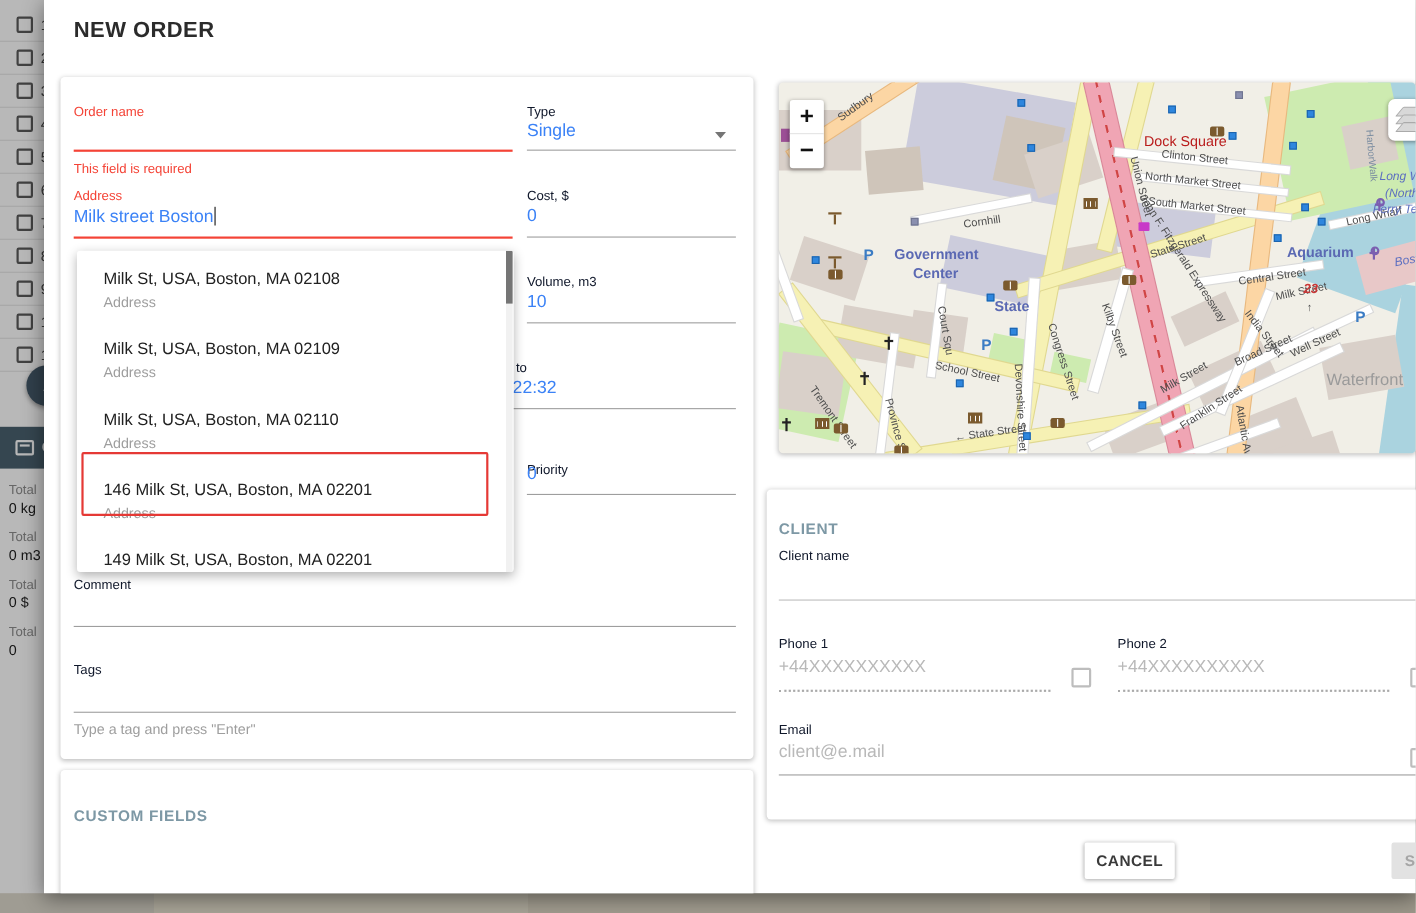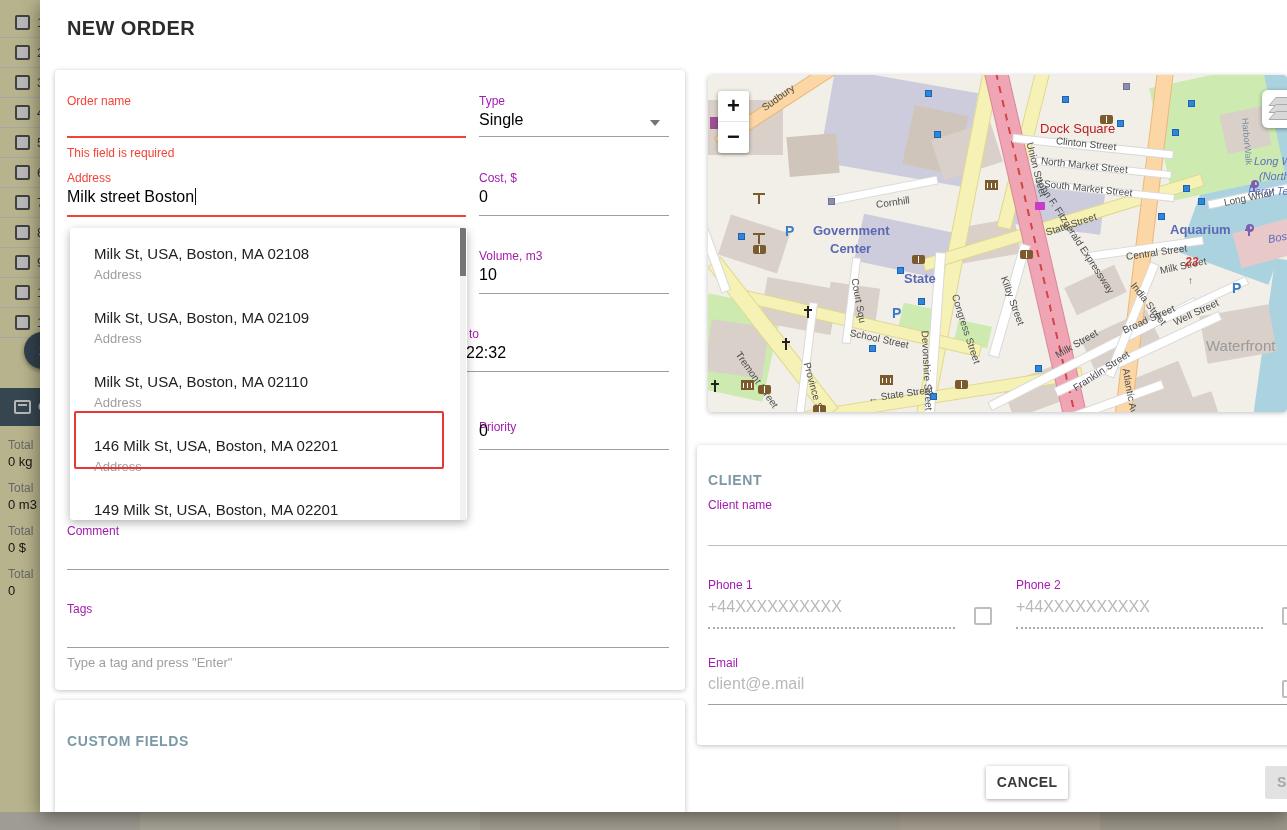--- a/index.html
+++ b/index.html
@@ -1,21 +1,21 @@
 <!DOCTYPE html>
 <html><head>
 <meta charset="utf-8">
 <style>
   * { margin:0; padding:0; box-sizing:border-box; }
   html,body { width:1287px; height:830px; overflow:hidden; font-family:"Liberation Sans", sans-serif; background:#e8e4dc; }
   .abs { position:absolute; }
 
   
   #backdrop { position:absolute; inset:0; }
-  .sidebar { position:absolute; left:0; top:0; width:60px; height:830px; background:#fef9c3; }
+  .sidebar { position:absolute; left:0; top:0; width:60px; height:830px; background:#ffffff; }
   .sb-row { position:relative; height:30px; border-bottom:1px solid #e6e6e6; }
   .sb-check { position:absolute; left:15px; top:7px; width:15px; height:15px; border:2px solid #5a5a5a; border-radius:2px; background:#fff; }
   .sb-num { position:absolute; left:37px; top:7px; font-size:13px; color:#4a4a4a; }
   .page-badge { position:absolute; left:24px; top:332px; width:37px; height:37px; border-radius:50%; background:#44596a; color:#fff; font-size:14px; text-align:center; line-height:37px; box-shadow:0 2px 5px rgba(0,0,0,.4); }
   .cart-header { position:absolute; left:0; top:388px; width:60px; height:38px; background:#4a626f; color:#fff; }
   .cart-ic { position:absolute; left:14px; top:12px; width:17px; height:14px; border:2px solid #fff; border-radius:2px; }
   .cart-ic::after { content:""; position:absolute; left:2px; right:2px; top:2px; height:2px; background:#fff; }
   .cart-title { position:absolute; left:38px; top:11px; font-size:13px; font-weight:bold; letter-spacing:.5px; }
   .totals { position:absolute; left:0; top:426px; width:60px; }
   .tt-label { font-size:12px; color:#8f8f8f; margin:12px 0 2px 8px; white-space:nowrap; }
@@ -28,23 +28,23 @@
   
   #modal { position:absolute; left:40px; top:0; width:1247px; height:812px; background:#fff; box-shadow:0 4px 18px rgba(0,0,0,.45); overflow:hidden; }
   .modal-title { position:absolute; left:27px; top:17px; font-size:20px; font-weight:bold; color:#2b2b2b; letter-spacing:.4px; }
 
   .card { position:absolute; background:#fff; border-radius:4px; box-shadow:0 1px 5px rgba(0,0,0,.25); }
   #form-card   { left:15px;  top:70px;  width:630px; height:620px; }
   #custom-card { left:15px;  top:700px; width:630px; height:120px; }
   #client-card { left:657px; top:445px; width:600px; height:300px; }
   #map-card    { left:668px; top:75px;  width:579px; height:337px; overflow:hidden; background:#f1efe7; }
 
-  .f-label { position:absolute; font-size:12px; color:#a21caf; white-space:nowrap; }
+  .f-label { position:absolute; font-size:12px; color:#0f172a; white-space:nowrap; }
   .f-label.err { color:#f44336; }
-  .f-value { position:absolute; font-size:16px; color:#000000; white-space:nowrap; }
+  .f-value { position:absolute; font-size:16px; color:#3b82f6; white-space:nowrap; }
   .f-line { position:absolute; height:1px; background:#9e9e9e; }
   .f-line.red { height:2px; background:#f44336; }
   .f-error { position:absolute; font-size:12px; color:#f44336; }
   .caret { display:inline-block; width:1px; height:17px; background:#111; vertical-align:-3px; margin-left:1px; }
   .sel-arrow { position:absolute; width:0; height:0; border-left:5px solid transparent; border-right:5px solid transparent; border-top:6px solid #757575; }
   .f-helper { position:absolute; font-size:13px; color:#9e9e9e; }
   .sect-head { position:absolute; font-size:14px; font-weight:bold; color:#7d98a5; letter-spacing:.6px; }
 
   
   #dropdown { position:absolute; left:30px; top:228px; width:397px; height:292px; background:#fff; border-radius:3px; box-shadow:0 3px 10px rgba(0,0,0,.3); overflow:hidden; z-index:30; }

